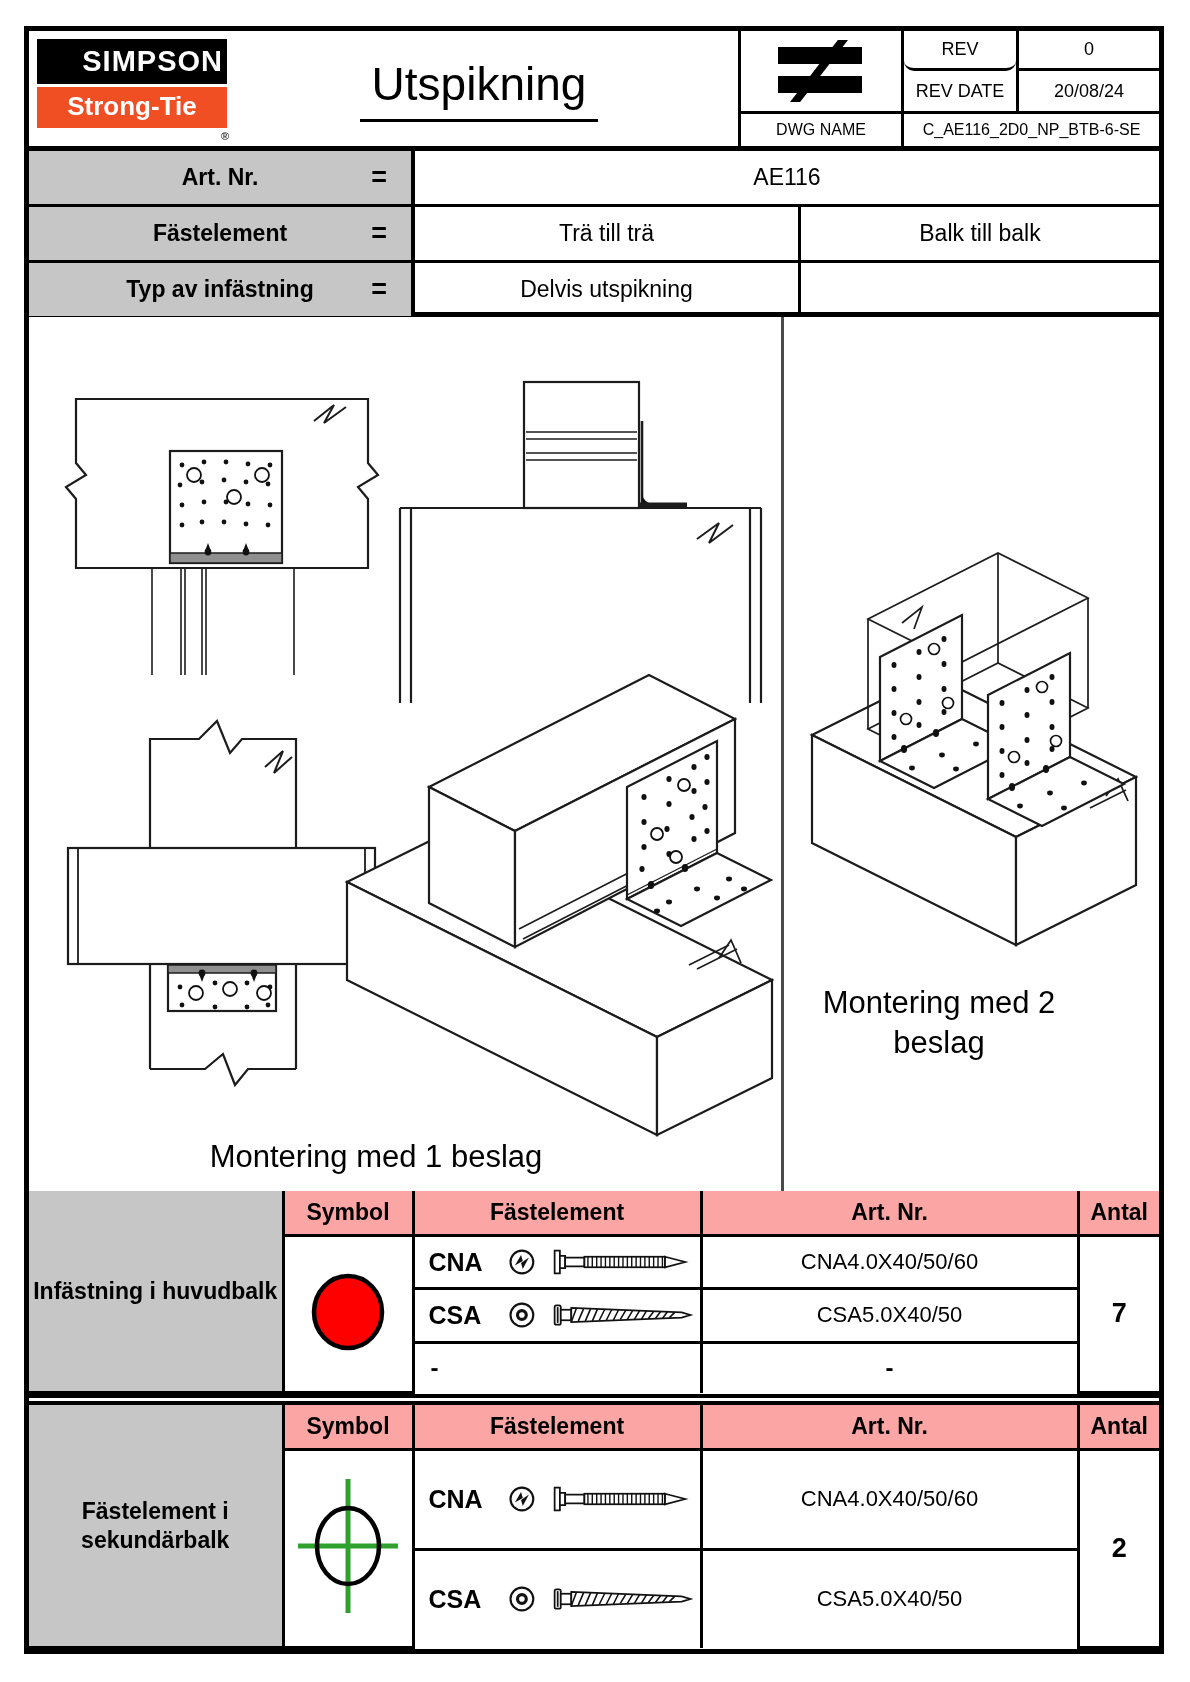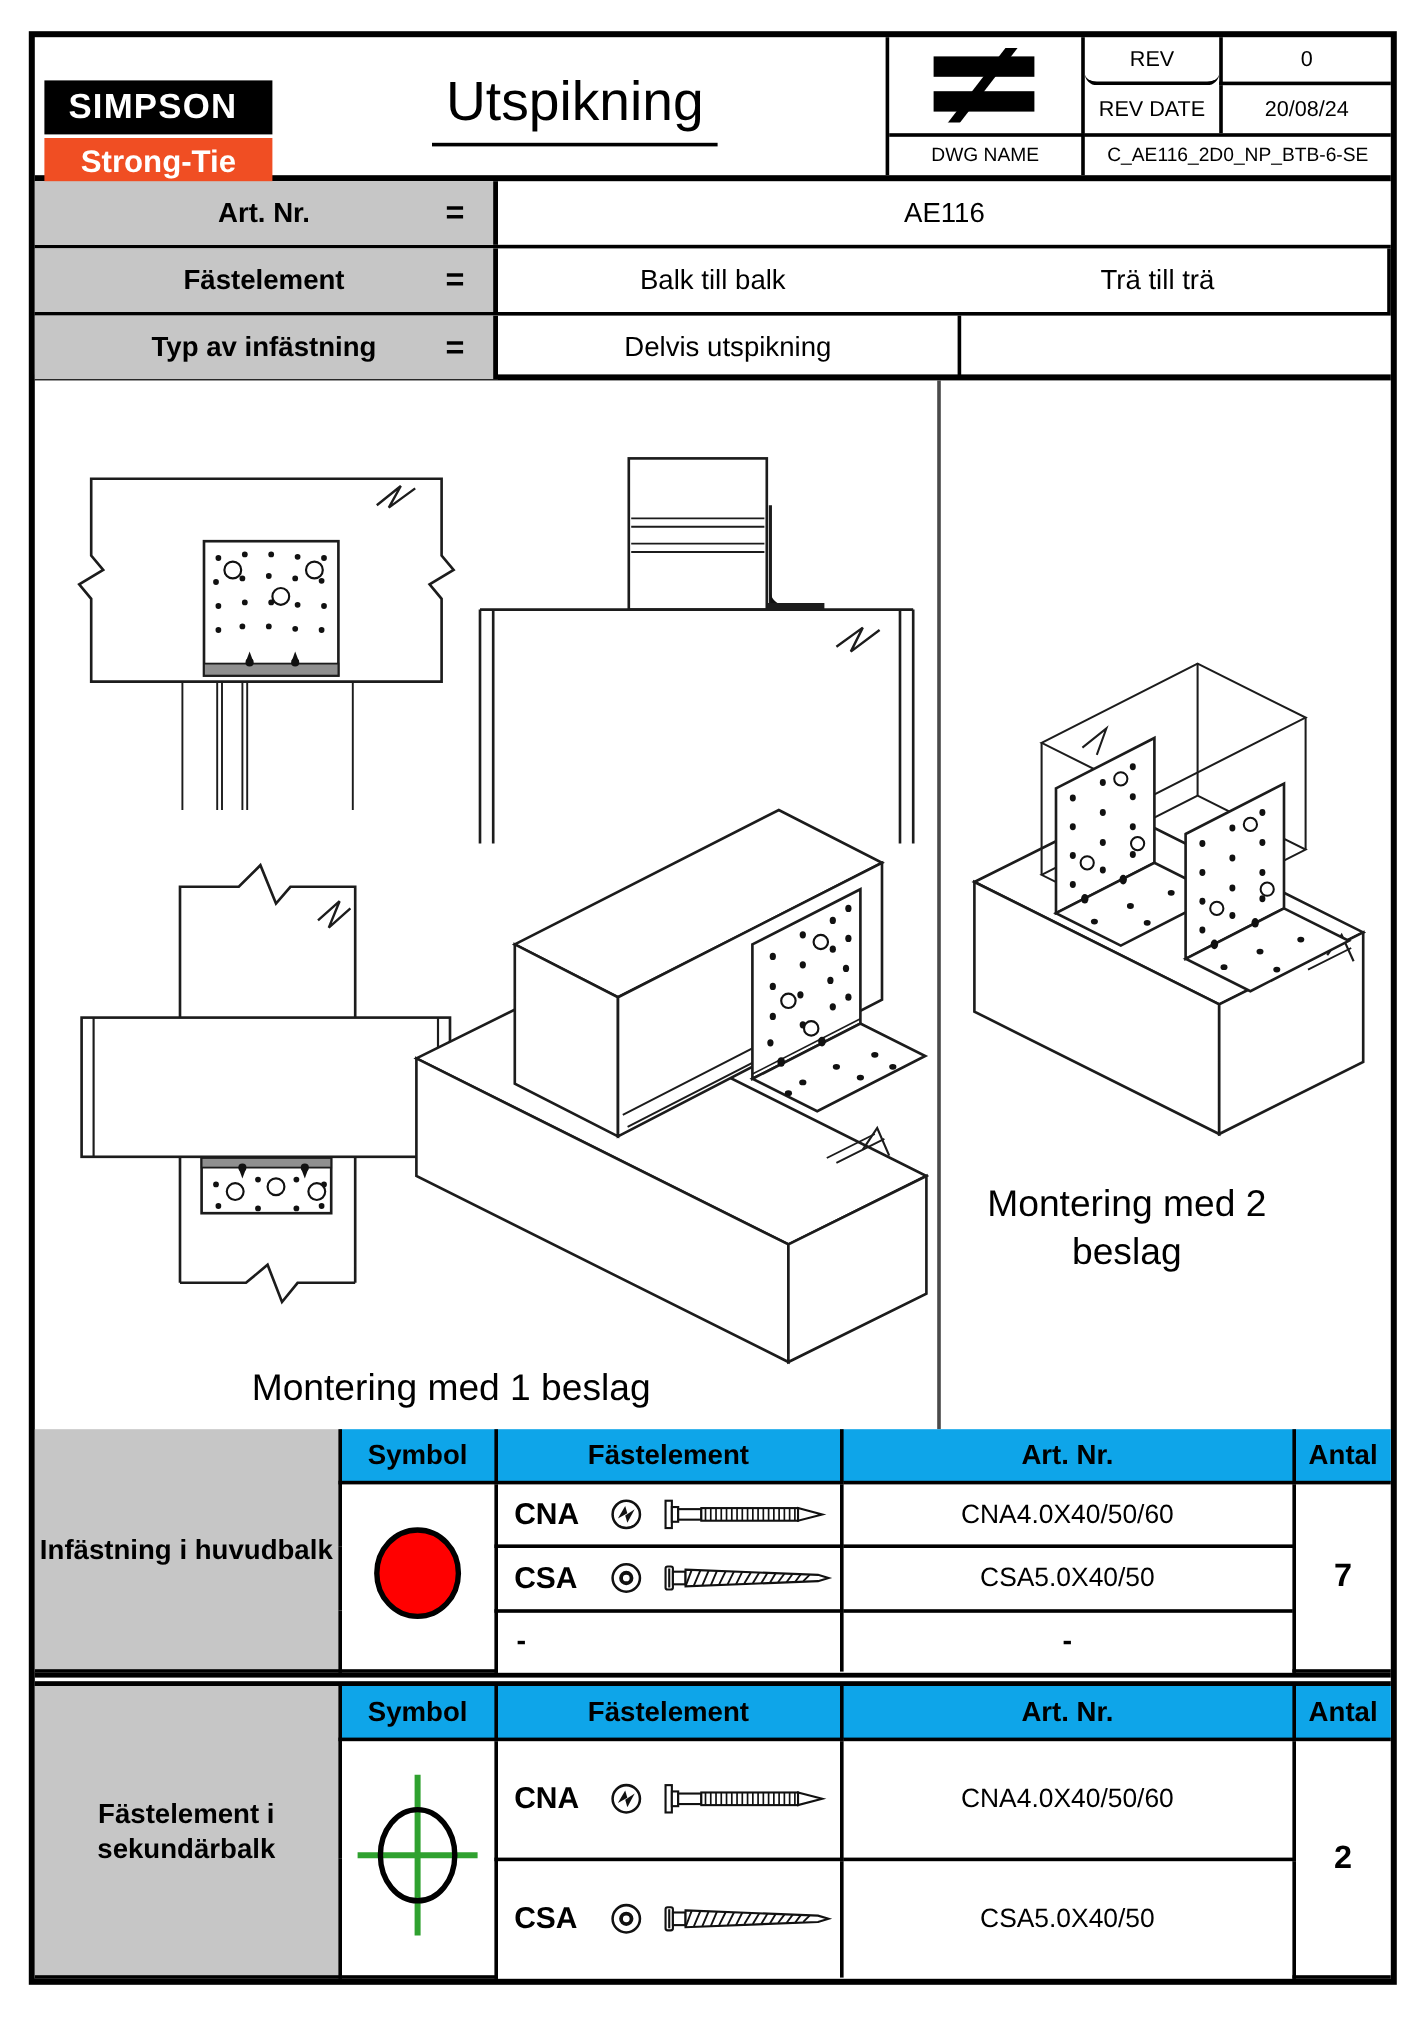--- a/index.html
+++ b/index.html
@@ -9,21 +9,21 @@
     font-family:"Liberation Sans", sans-serif; color:#000;
   }
   .sheet {
     position:absolute; left:24px; top:26px; width:1140px; height:1628px;
     border:5px solid #000; background:#fff;
   }
   
   .hdr { position:absolute; top:0; left:0; right:0; height:120px; border-bottom:5px solid #000; }
   .logo { position:absolute; left:8px; top:8px; width:190px; }
   .logo-black { background:#000; color:#fff; font-weight:bold; font-size:29px;
-    letter-spacing:1px; text-align:left; padding:6px 20px;margin-top:28px; }
+    letter-spacing:1px; text-align:right; padding:6px 4px; }
   .logo-orange { background:#f04e23; color:#fff; font-weight:bold; font-size:26px;
     text-align:center; padding:4px 4px 6px 4px; margin-top:3px; position:relative; }
   .logo-reg { position:absolute; right:-2px; bottom:-14px; font-size:11px; color:#333; }
   .title-wrap { position:absolute; left:200px; width:500px; top:26px; text-align:center; }
   .title-wrap span { display:inline-block; font-size:46px; border-bottom:3px solid #000; padding:0 12px 8px 12px; }
   .tb { position:absolute; left:709px; top:0; width:421px; height:115px;
     border-left:3px solid #000; display:grid;
     grid-template-columns:163px 112px 143px; grid-template-rows:40px 40px 35px;
     font-size:18px; }
   .tb > div { display:flex; align-items:center; justify-content:center; }
@@ -55,21 +55,21 @@
   .t1 { top:1160px; height:203px; }
   .tsep { position:absolute; left:0; right:0; top:1363px; height:11px;
     border-top:4px solid #000; border-bottom:4px solid #000; }
   .t2 { top:1374px; height:244px; }
   table { border-collapse:collapse; table-layout:fixed; width:1130px; height:100%; }
   td, th { border:3px solid #000; padding:0; }
   tr > *:first-child { border-left:0; }
   tr > *:last-child { border-right:0; }
   tr:first-child > * { border-top:0; }
   .ft tr:last-child > * { border-bottom:0; }
-  th { background:#0ea5e9; font-size:23px; font-weight:bold; }
+  th { background:#fca5a5; font-size:23px; font-weight:bold; }
   td.flabel { background:#c6c6c6; font-weight:bold; font-size:23px; text-align:center; line-height:1.25; }
   td.fsym { background:#fff; text-align:center; vertical-align:middle; }
   td.fqty { font-weight:bold; font-size:27px; text-align:center; }
   .fcell { display:flex; align-items:center; gap:16px; padding-left:14px; }
   .fcell .code { font-weight:bold; font-size:25px; min-width:62px; }
   td.fart { font-weight:normal; font-size:22px; text-align:center; }
   td.dashcell { font-weight:bold; font-size:24px; padding-left:16px; }
   td.dashart { font-weight:bold; font-size:24px; text-align:center; }
   svg { display:block; }
   .inlsvg { display:inline-block; }
@@ -113,22 +113,22 @@
         <span>Art. Nr.</span>
         <span class="eq">=</span>
       </div>
       <div class="ival">AE116</div>
     </div>
     <div class="irow">
       <div class="ilabel">
         <span>Fästelement</span>
         <span class="eq">=</span>
       </div>
+      <div class="ival v1">Trä till trä</div>
       <div class="ival">Balk till balk</div>
-      <div class="ival v1">Trä till trä</div>
     </div>
     <div class="irow">
       <div class="ilabel">
         <span>Typ av infästning</span>
         <span class="eq">=</span>
       </div>
       <div class="ival v1">Delvis utspikning</div>
     </div>
   </div>
 

